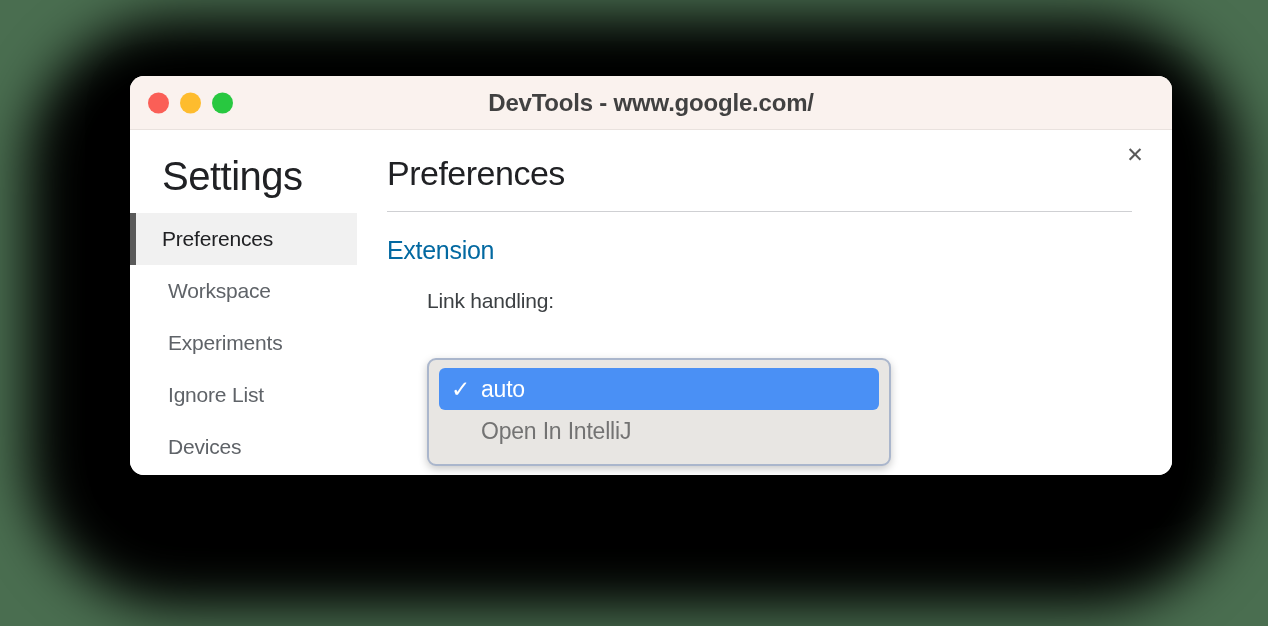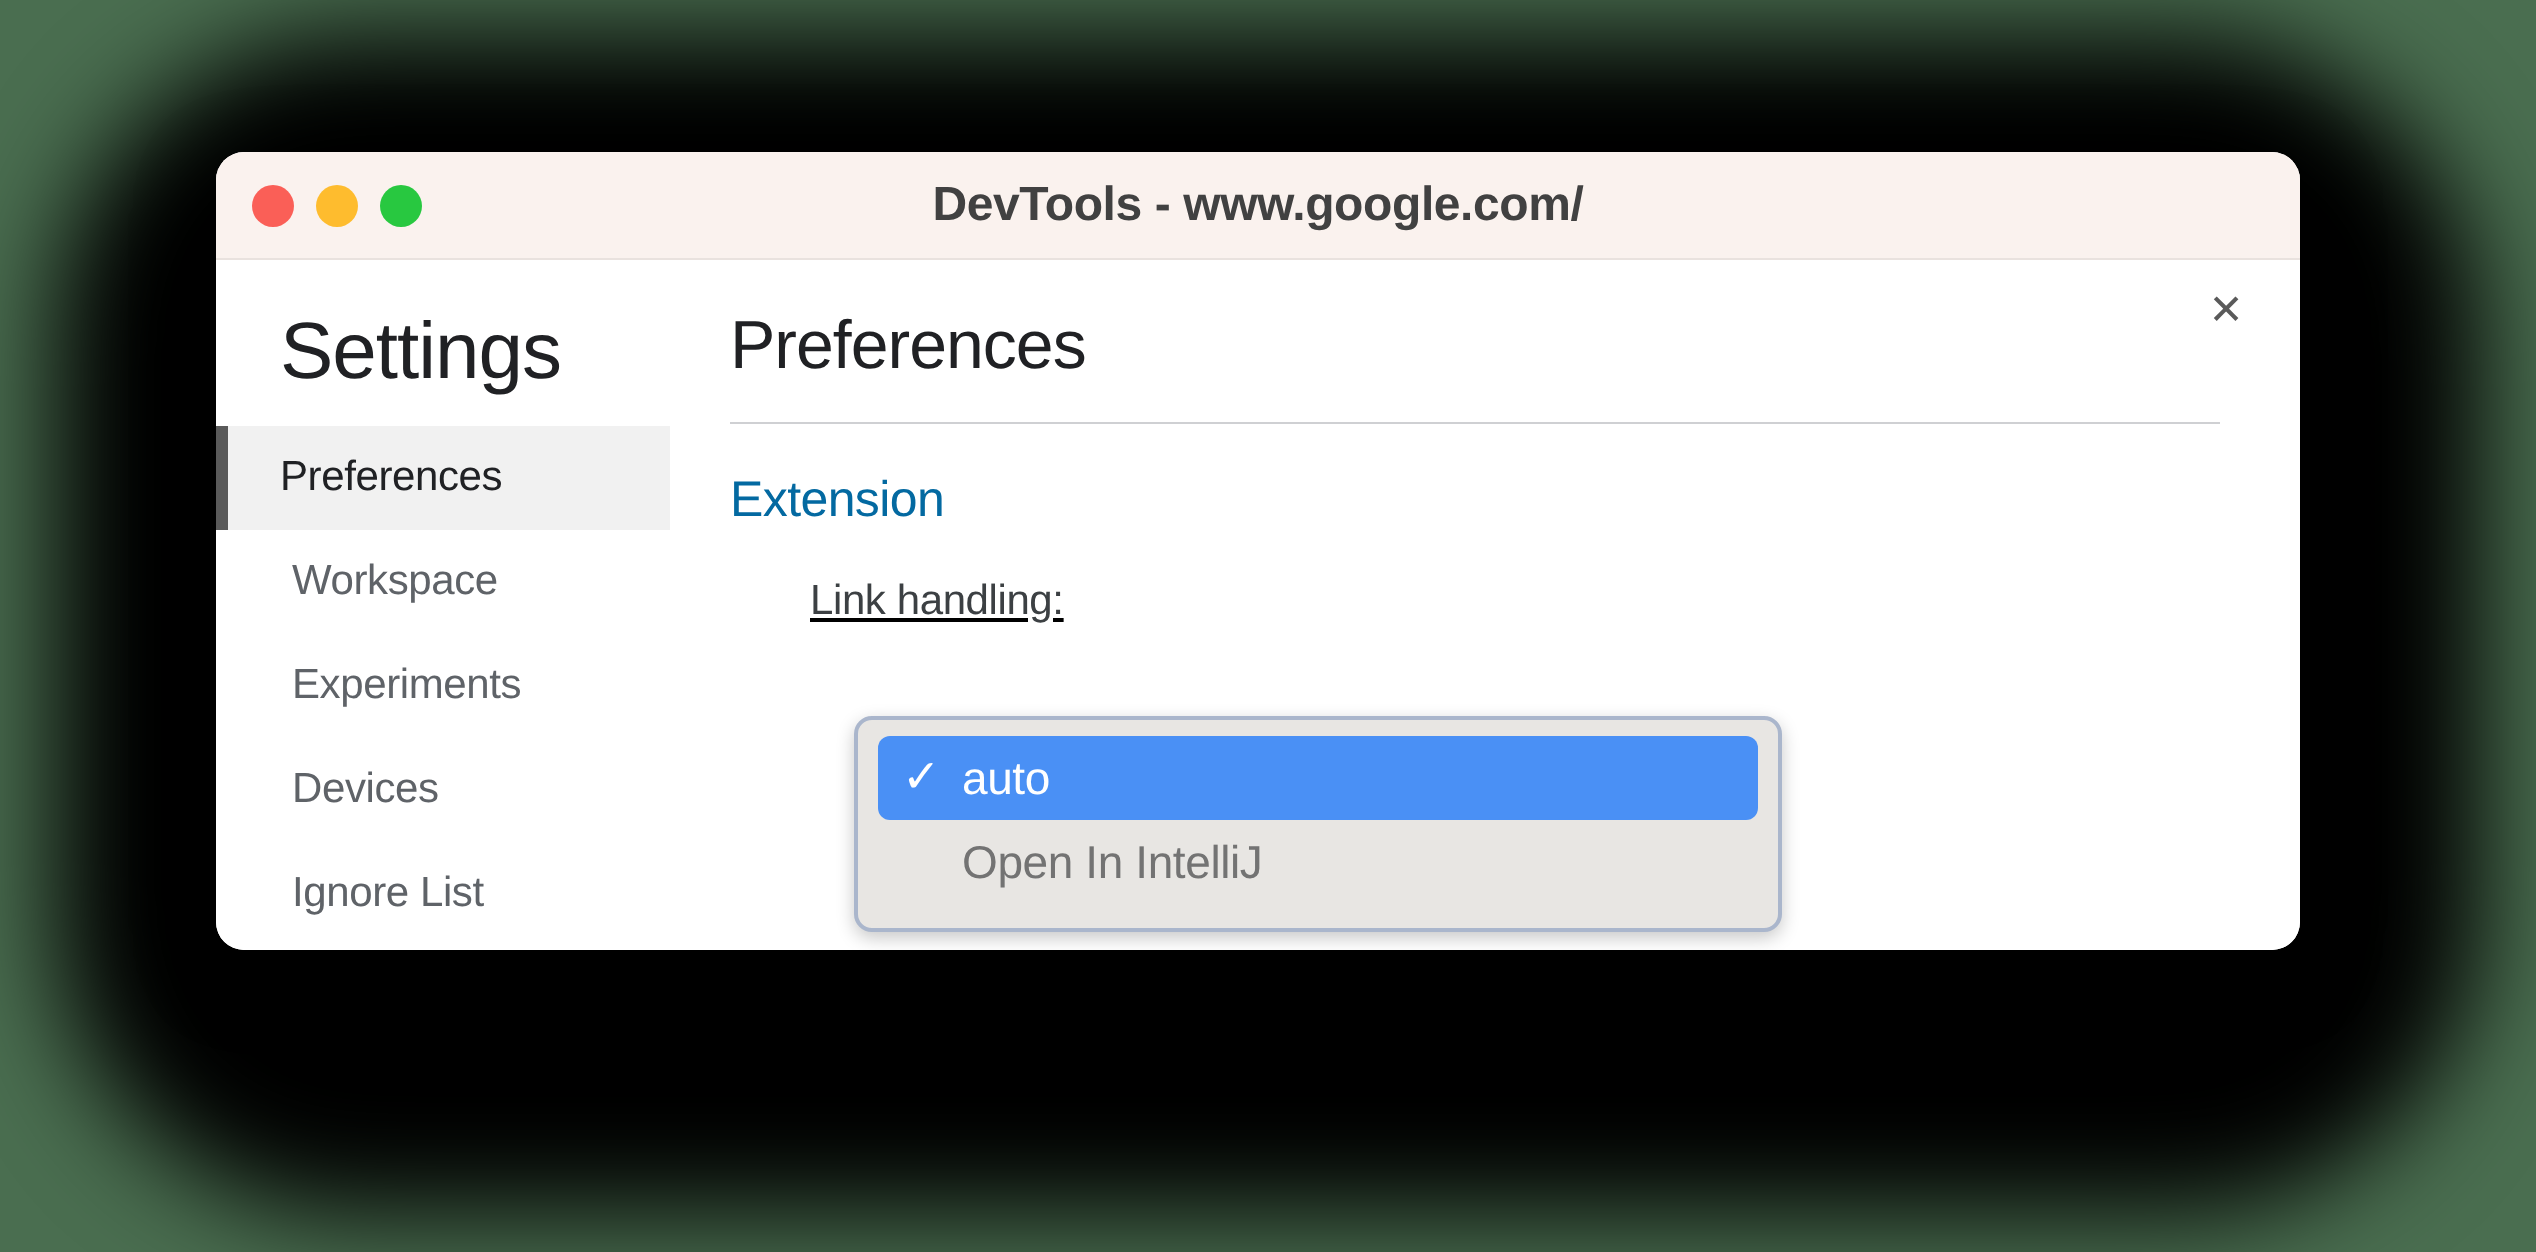--- a/index.html
+++ b/index.html
@@ -26,21 +26,21 @@
     height: 588px;
     background: #000000;
     border-radius: 150px;
     filter: blur(26px);
     opacity: 1;
   }
 
   
   #window {
     position: absolute;
-    left: 108px;
+    left: 130px;
     top: 76px;
     width: 1042px;
     height: 399px;
     background: #ffffff;
     border-radius: 14px;
     overflow: hidden;
     box-shadow: 0 10px 40px rgba(0,0,0,0.35);
   }
 
   
@@ -165,21 +165,20 @@
   #section-heading {
     font-size: 25px;
     color: #0369a1;
     font-weight: normal;
     letter-spacing: -0.3px;
     margin-bottom: 24px;
   }
 
   #field-row {
     padding-left: 40px;
-    text-decoration: underline;
   }
 
   #field-label {
     font-size: 21px;
     color: #3c4043;
     letter-spacing: -0.2px;
     margin-bottom: 6px;
   }
 
   
@@ -248,24 +247,24 @@
       <div class="sidebar-item active">
         <span>Preferences</span>
       </div>
       <div class="sidebar-item">
         <span>Workspace</span>
       </div>
       <div class="sidebar-item">
         <span>Experiments</span>
       </div>
       <div class="sidebar-item">
+        <span>Ignore List</span>
+      </div>
+      <div class="sidebar-item">
         <span>Devices</span>
-      </div>
-      <div class="sidebar-item">
-        <span>Ignore List</span>
       </div>
     </nav>
 
     <main id="content">
       <h2 id="content-title">Preferences</h2>
       <div id="content-divider"></div>
 
       <h3 id="section-heading">Extension</h3>
 
       <div id="field-row">

